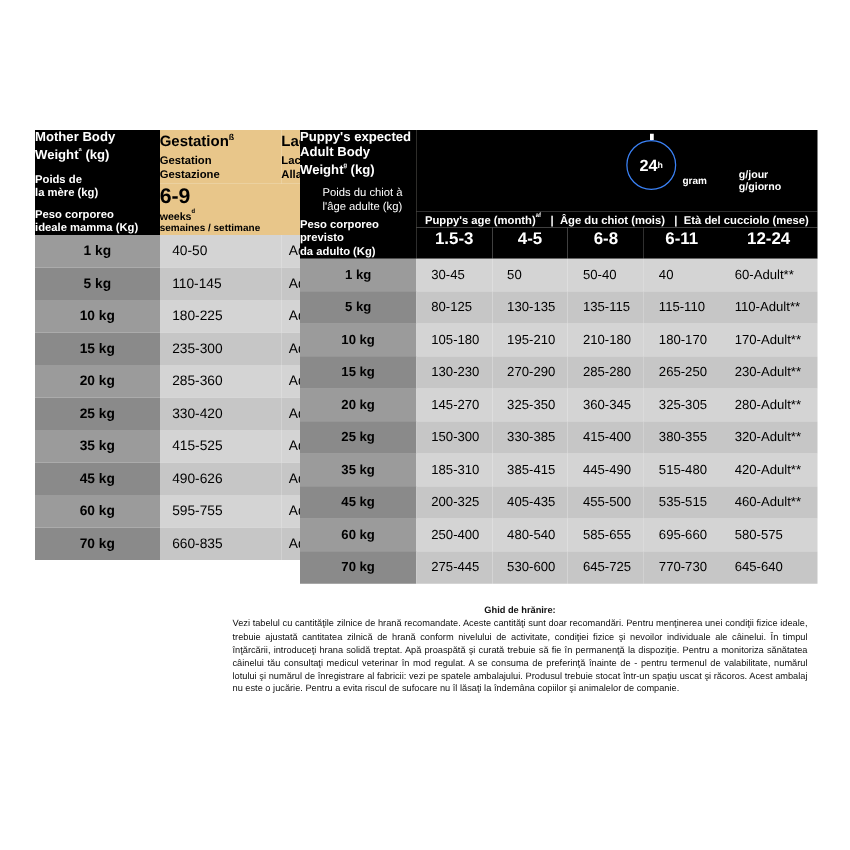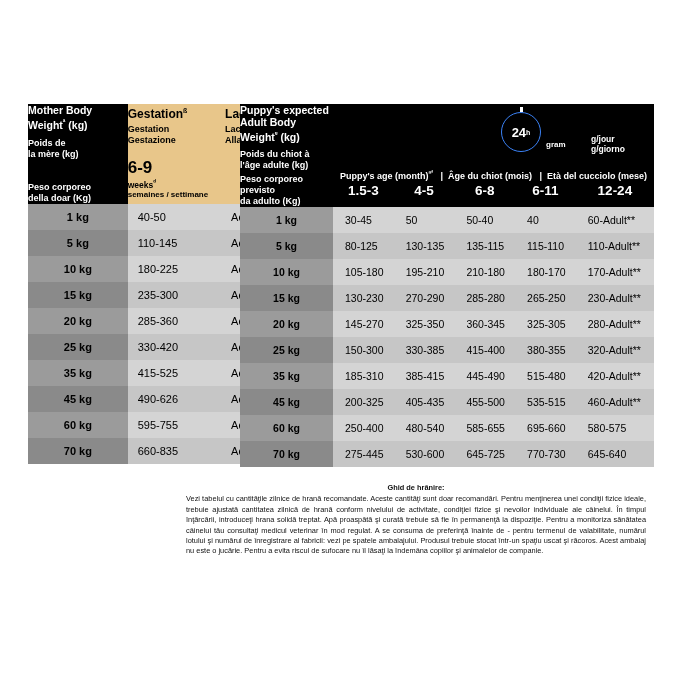--- a/index.html
+++ b/index.html
@@ -19,21 +19,21 @@
     border-collapse:collapse;
   }
   .left-table td, .left-table th{padding:0;margin:0;}
 
   .hdr-mother{
     width:85px;background:#000;color:#fff;vertical-align:top;
     padding:9px 8px 6px 8px;
   }
   .hdr-mother .l1{font-size:10.5px;font-weight:bold;line-height:12px;}
   .hdr-mother .l2{font-size:9px;font-weight:bold;line-height:11px;margin-top:7px;}
-  .hdr-mother .l3{font-size:9px;font-weight:bold;line-height:11px;margin-top:22px;}
+  .hdr-mother .l3{font-size:9px;font-weight:bold;line-height:11px;margin-top:6px;}
   .sup{font-size:7px;vertical-align:super;}
 
   .hdr-gest{
     width:73px;background:#e8c68a;color:#000;vertical-align:top;padding:9px 6px 6px 8px;
   }
   .hdr-lact{
     width:86px;background:#e8c68a;color:#000;vertical-align:top;padding:9px 6px 6px 8px;
   }
   .hdr-gest .t1,.hdr-lact .t1{font-size:12px;font-weight:bold;line-height:14px;}
   .hdr-gest .t2,.hdr-lact .t2{font-size:9px;font-weight:bold;line-height:11px;margin-top:3px;}
@@ -56,21 +56,21 @@
   .right-table{
     position:absolute;left:240px;top:104px;width:414px;
     border-collapse:collapse;
   }
   .right-table td{padding:0;margin:0;}
 
   .hdr-puppy{
     width:93px;background:#000;color:#fff;vertical-align:top;padding:9px 8px 6px 8px;
   }
   .hdr-puppy .l1{font-size:10.5px;font-weight:bold;line-height:12px;}
-  .hdr-puppy .l2{font-size:9px;font-weight:bold;line-height:11px;margin-top:6px;}
+  .hdr-puppy .l2{font-size:9px;font-weight:normal;line-height:11px;margin-top:6px;margin-left:18px;}
   .hdr-puppy .l3{font-size:9px;font-weight:bold;line-height:11px;margin-top:3px;}
 
   .hdr-icons{background:#000;color:#fff;vertical-align:top;padding:0;}
   .icons-wrap{position:relative;height:58px;}
   .clock{
     position:absolute;left:168px;top:8px;width:40px;height:40px;border-radius:50%;
     border:1px solid #3b82f6;box-sizing:border-box;
     display:flex;align-items:center;justify-content:center;
     font-size:12px;font-weight:bold;color:#fff;
   }
@@ -112,21 +112,21 @@
         <div class="l1">
           <span>Mother Body</span><br>
           <span>Weight</span><span class="sup">ª</span><span> (kg)</span>
         </div>
         <div class="l2">
           <span>Poids de</span><br>
           <span>la mère (kg)</span>
         </div>
         <div class="l3">
           <span>Peso corporeo</span><br>
-          <span>della doar (Kg)</span>
+          <span>ideale mamma (Kg)</span>
         </div>
       </td>
       <td class="hdr-gest">
         <div class="t1"><span>Gestation</span><span class="sup">ß</span></div>
         <div class="t2">Gestation</div>
         <div class="t3">Gestazione</div>
       </td>
       <td class="hdr-lact">
         <div class="t1"><span>Lactation</span><span class="sup">ᶜ</span></div>
         <div class="t2">Lactation</div>

